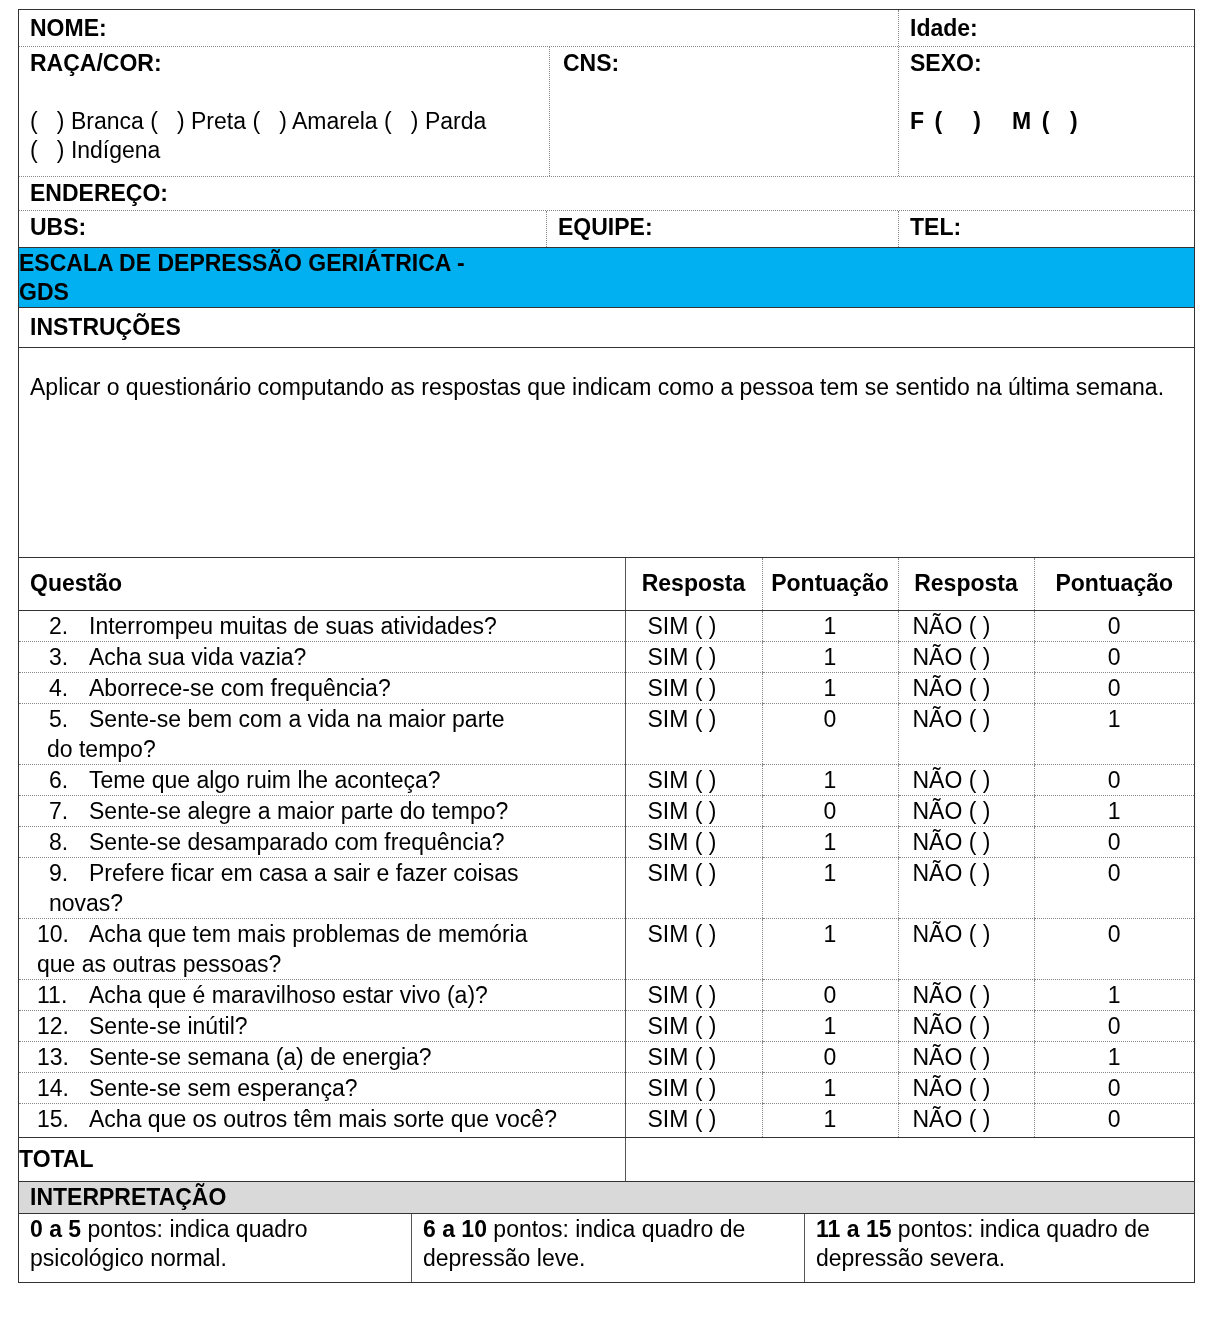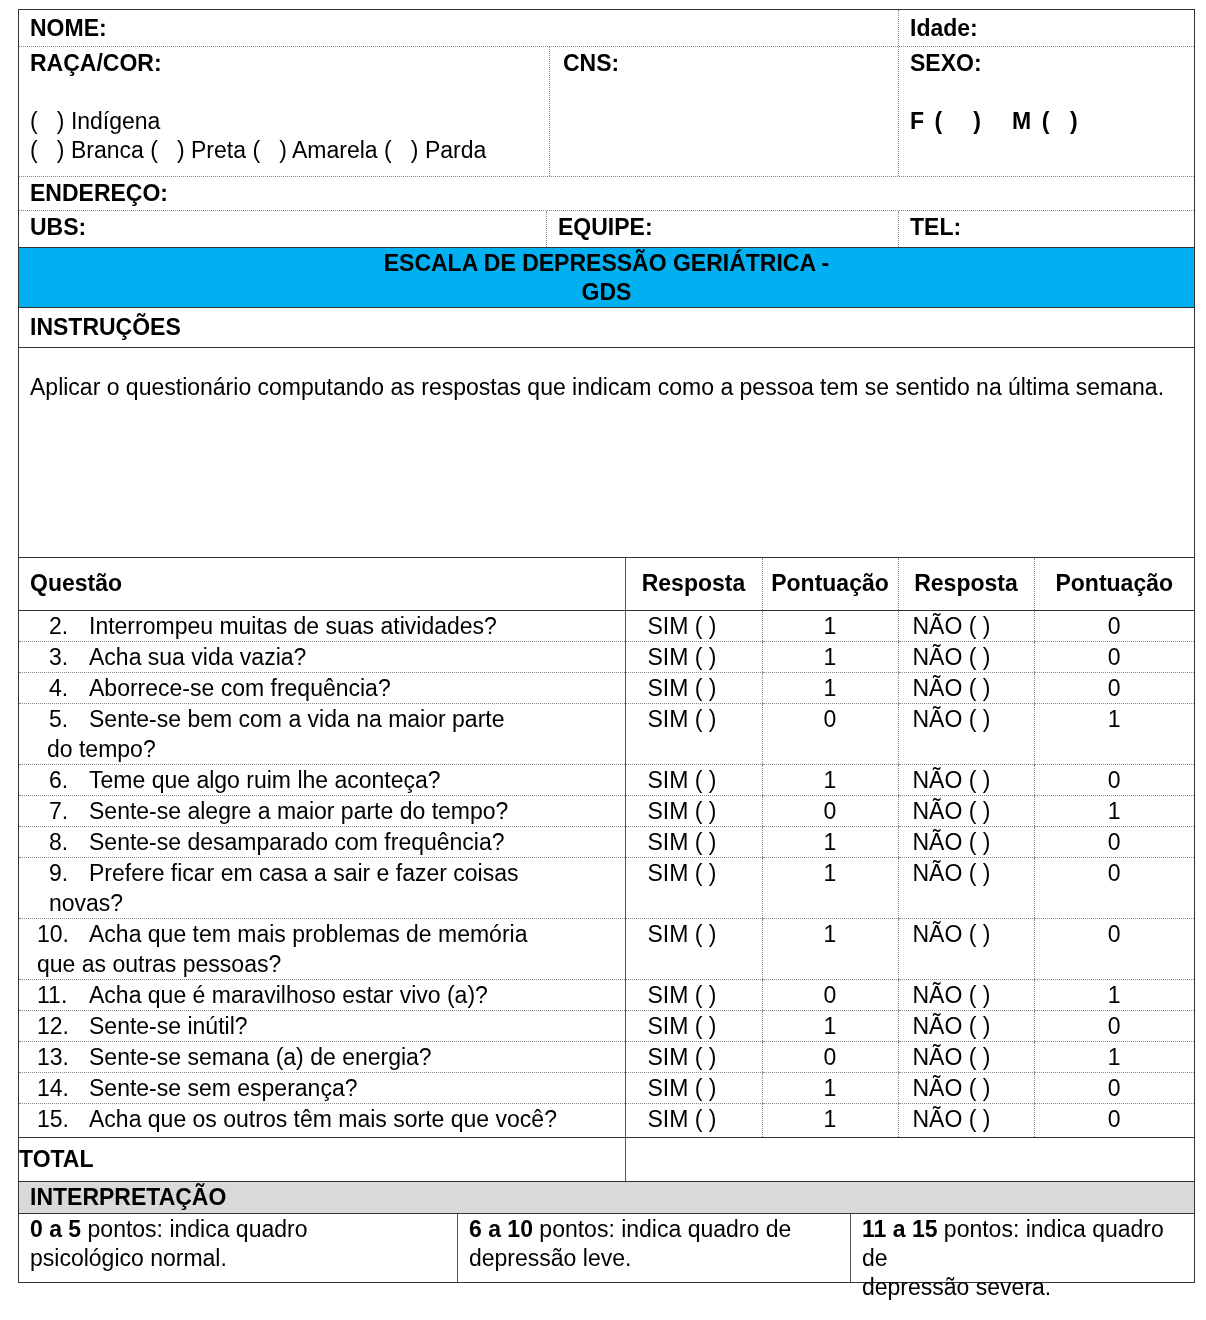--- a/index.html
+++ b/index.html
@@ -21,21 +21,21 @@
   .r-raca .c3 { flex: 1; padding-top: 2px; }
   .raca-opts { margin-top: 29px; }
   .sexo-opts { margin-top: 29px; font-weight: bold; word-spacing: 4px; }
   .r-end { height: 34px; }
   .r-end .c1 { padding-top: 2px; }
   .r-ubs { height: 37px; border-bottom: 1.5px solid #333; }
   .r-ubs .c1 { width: 527px; padding-top: 2px; }
   .r-ubs .c2 { width: 352px; padding-top: 2px; }
   .r-ubs .c3 { flex: 1; padding-top: 2px; }
 
-  .band { background: #00b0f0; height: 60px; text-align: center; font-weight: bold; line-height: 29px; padding-top: 1px; border-bottom: 1.5px solid #333; }
+  .band { background: #00b0f0; height: 60px; text-align: left; font-weight: bold; line-height: 29px; padding-top: 1px; border-bottom: 1.5px solid #333; }
   .instr-head { height: 40px; padding: 5px 11px 12px; font-weight: bold; border-bottom: 1.5px solid #333; }
   .instr-body { height: 210px; padding: 25px 11px 0; border-bottom: 1.5px solid #333; }
   .instr-body p + p { margin-top: 29px; }
 
   
   table { border-collapse: collapse; width: 100%; table-layout: fixed; }
   col.q { width: 606px; } col.s { width: 137px; } col.p1 { width: 136px; } col.n { width: 136px; } col.p2 { width: auto; }
   th { font-weight: bold; height: 52px; text-align: center; border-bottom: 1.5px solid #333; vertical-align: middle; }
   th.qh { text-align: left; padding-left: 11px; }
   td { vertical-align: top; border-bottom: 1px dotted #888; }
@@ -49,39 +49,39 @@
   td.c { text-align: center; }
   tr.qr td { line-height: 30px; }
   tr.last td { border-bottom: 1.5px solid #333; }
   .total-row td { height: 44px; border-bottom: 1.5px solid #333; vertical-align: middle; }
   .total-label { padding-right: 11px; font-weight: bold; }
 
   .interp-head { background: #d9d9d9; height: 32px; padding: 1px 11px 0; font-weight: bold; border-bottom: 1.5px solid #333; }
   .interp { display: flex; height: 68px; }
   .interp > div { padding: 1px 11px 0; }
   .interp .i1 { width: 392px; }
-  .interp .i2 { width: 393px; border-left: 1.5px solid #555; margin-left: 46px; }
+  .interp .i2 { width: 393px; border-left: 1.5px solid #555; }
   .interp .i3 { flex: 1; border-left: 1.5px solid #555; padding-left: 11px; }
 </style>
 </head>
 <body>
 
 <div class="form">
 
   <div class="row r-nome">
     <div class="cell c1 b"><span>NOME:</span></div>
     <div class="cell c2 b vsep"><span>Idade:</span></div>
   </div>
 
   <div class="row r-raca">
     <div class="cell c1">
       <div class="b">RAÇA/COR:</div>
       <div class="raca-opts">
+        <div style="white-space:pre">(   ) Branca (   ) Preta (   ) Amarela (   ) Parda</div>
         <div style="white-space:pre">(   ) Indígena</div>
-        <div style="white-space:pre">(   ) Branca (   ) Preta (   ) Amarela (   ) Parda</div>
       </div>
     </div>
     <div class="cell c2 vsep">
       <div class="b">CNS:</div>
     </div>
     <div class="cell c3 vsep">
       <div class="b">SEXO:</div>
       <div class="sexo-opts" style="white-space:pre">F (   )   M (  )</div>
     </div>
   </div>

